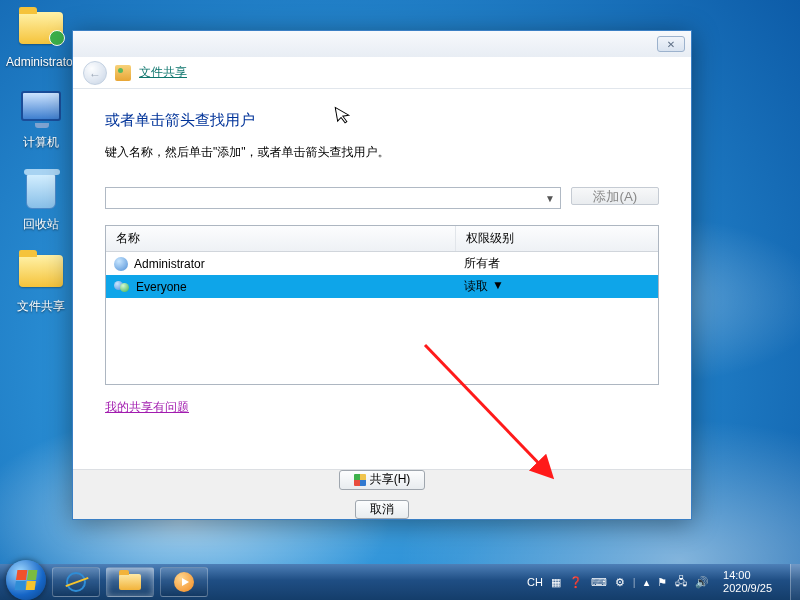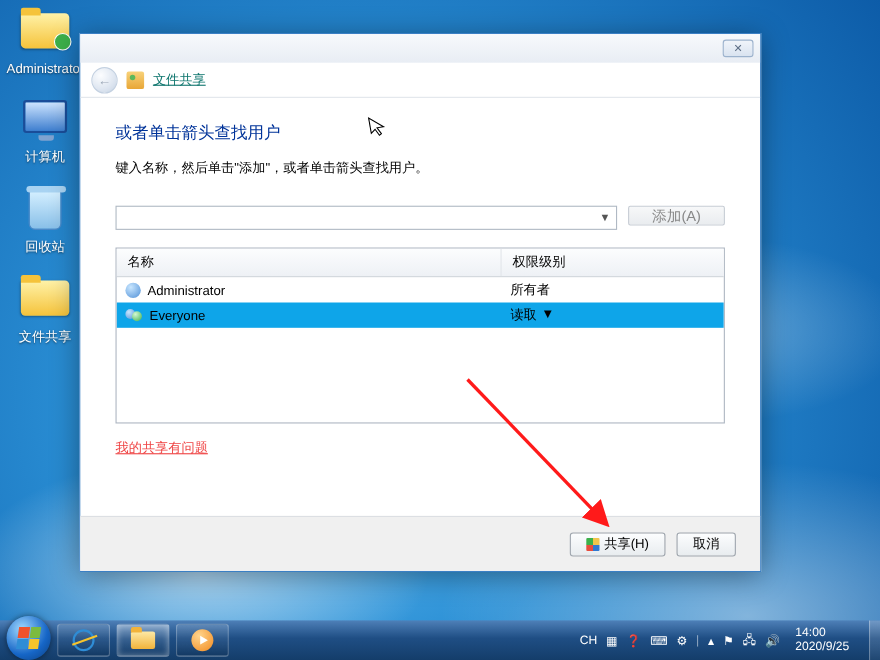--- a/index.html
+++ b/index.html
@@ -66,23 +66,23 @@
   .tr{display:flex;font-size:12px; align-items:center;}
   .td-name{width:350px;padding:3px 8px;display:flex;align-items:center;gap:6px;}
   .td-perm{flex:1;padding:3px 8px;display:flex;align-items:flex-start;gap:4px;}
   .tr.sel{background:#0ea5e9;}
   .user-ic{width:14px;height:14px;border-radius:50%;background:radial-gradient(circle at 35% 30%,#c8e6ff,#4f8fd6);}
   .grp-ic{width:16px;height:12px;position:relative;}
   .grp-ic:before,.grp-ic:after{content:"";position:absolute;width:9px;height:9px;border-radius:50%;background:radial-gradient(circle at 35% 30%,#c8e6ff,#4f8fd6);}
   .grp-ic:before{left:0;top:0;}
   .grp-ic:after{left:6px;top:2px;background:radial-gradient(circle at 35% 30%,#d4f8d4,#3cb04a);}
   
-  .help-link{color:#ef4444;text-decoration:underline;margin-top:14px;display:inline-block;cursor:pointer;}
-  
-  .dialog-footer{height:50px;background:#f0f0f0;border-top:1px solid #dcdfe3;display:flex;align-items:center;justify-content:flex-end;gap:10px;padding:0 22px;}
+  .help-link{color:#a21caf;text-decoration:underline;margin-top:14px;display:inline-block;cursor:pointer;}
+  
+  .dialog-footer{height:50px;background:#f0f0f0;border-top:1px solid #dcdfe3;display:flex;align-items:center;justify-content:flex-end;gap:10px;padding:0 22px;flex-direction:column;}
   .btn{height:22px;padding:0 14px;border:1px solid #9fa6ae;border-radius:3px;background:linear-gradient(#fcfdfe,#e8ecef);cursor:pointer;display:flex;align-items:center;gap:4px;font-size:12px;}
   .shield{width:12px;height:12px;background:conic-gradient(#f0c44c 0 90deg,#2f78d0 90deg 180deg,#e84c3d 180deg 270deg,#3cb04a 270deg);border-radius:1px;}
   
   
   .red-arrow{position:absolute;left:425px;top:345px;pointer-events:none;}
   .red-arrow svg{overflow:visible;}
   
   
   .cursor { position:absolute; left:336px; top:105px; font-size:16px; color:#000; transform:rotate(-10deg); pointer-events:none;}
   

